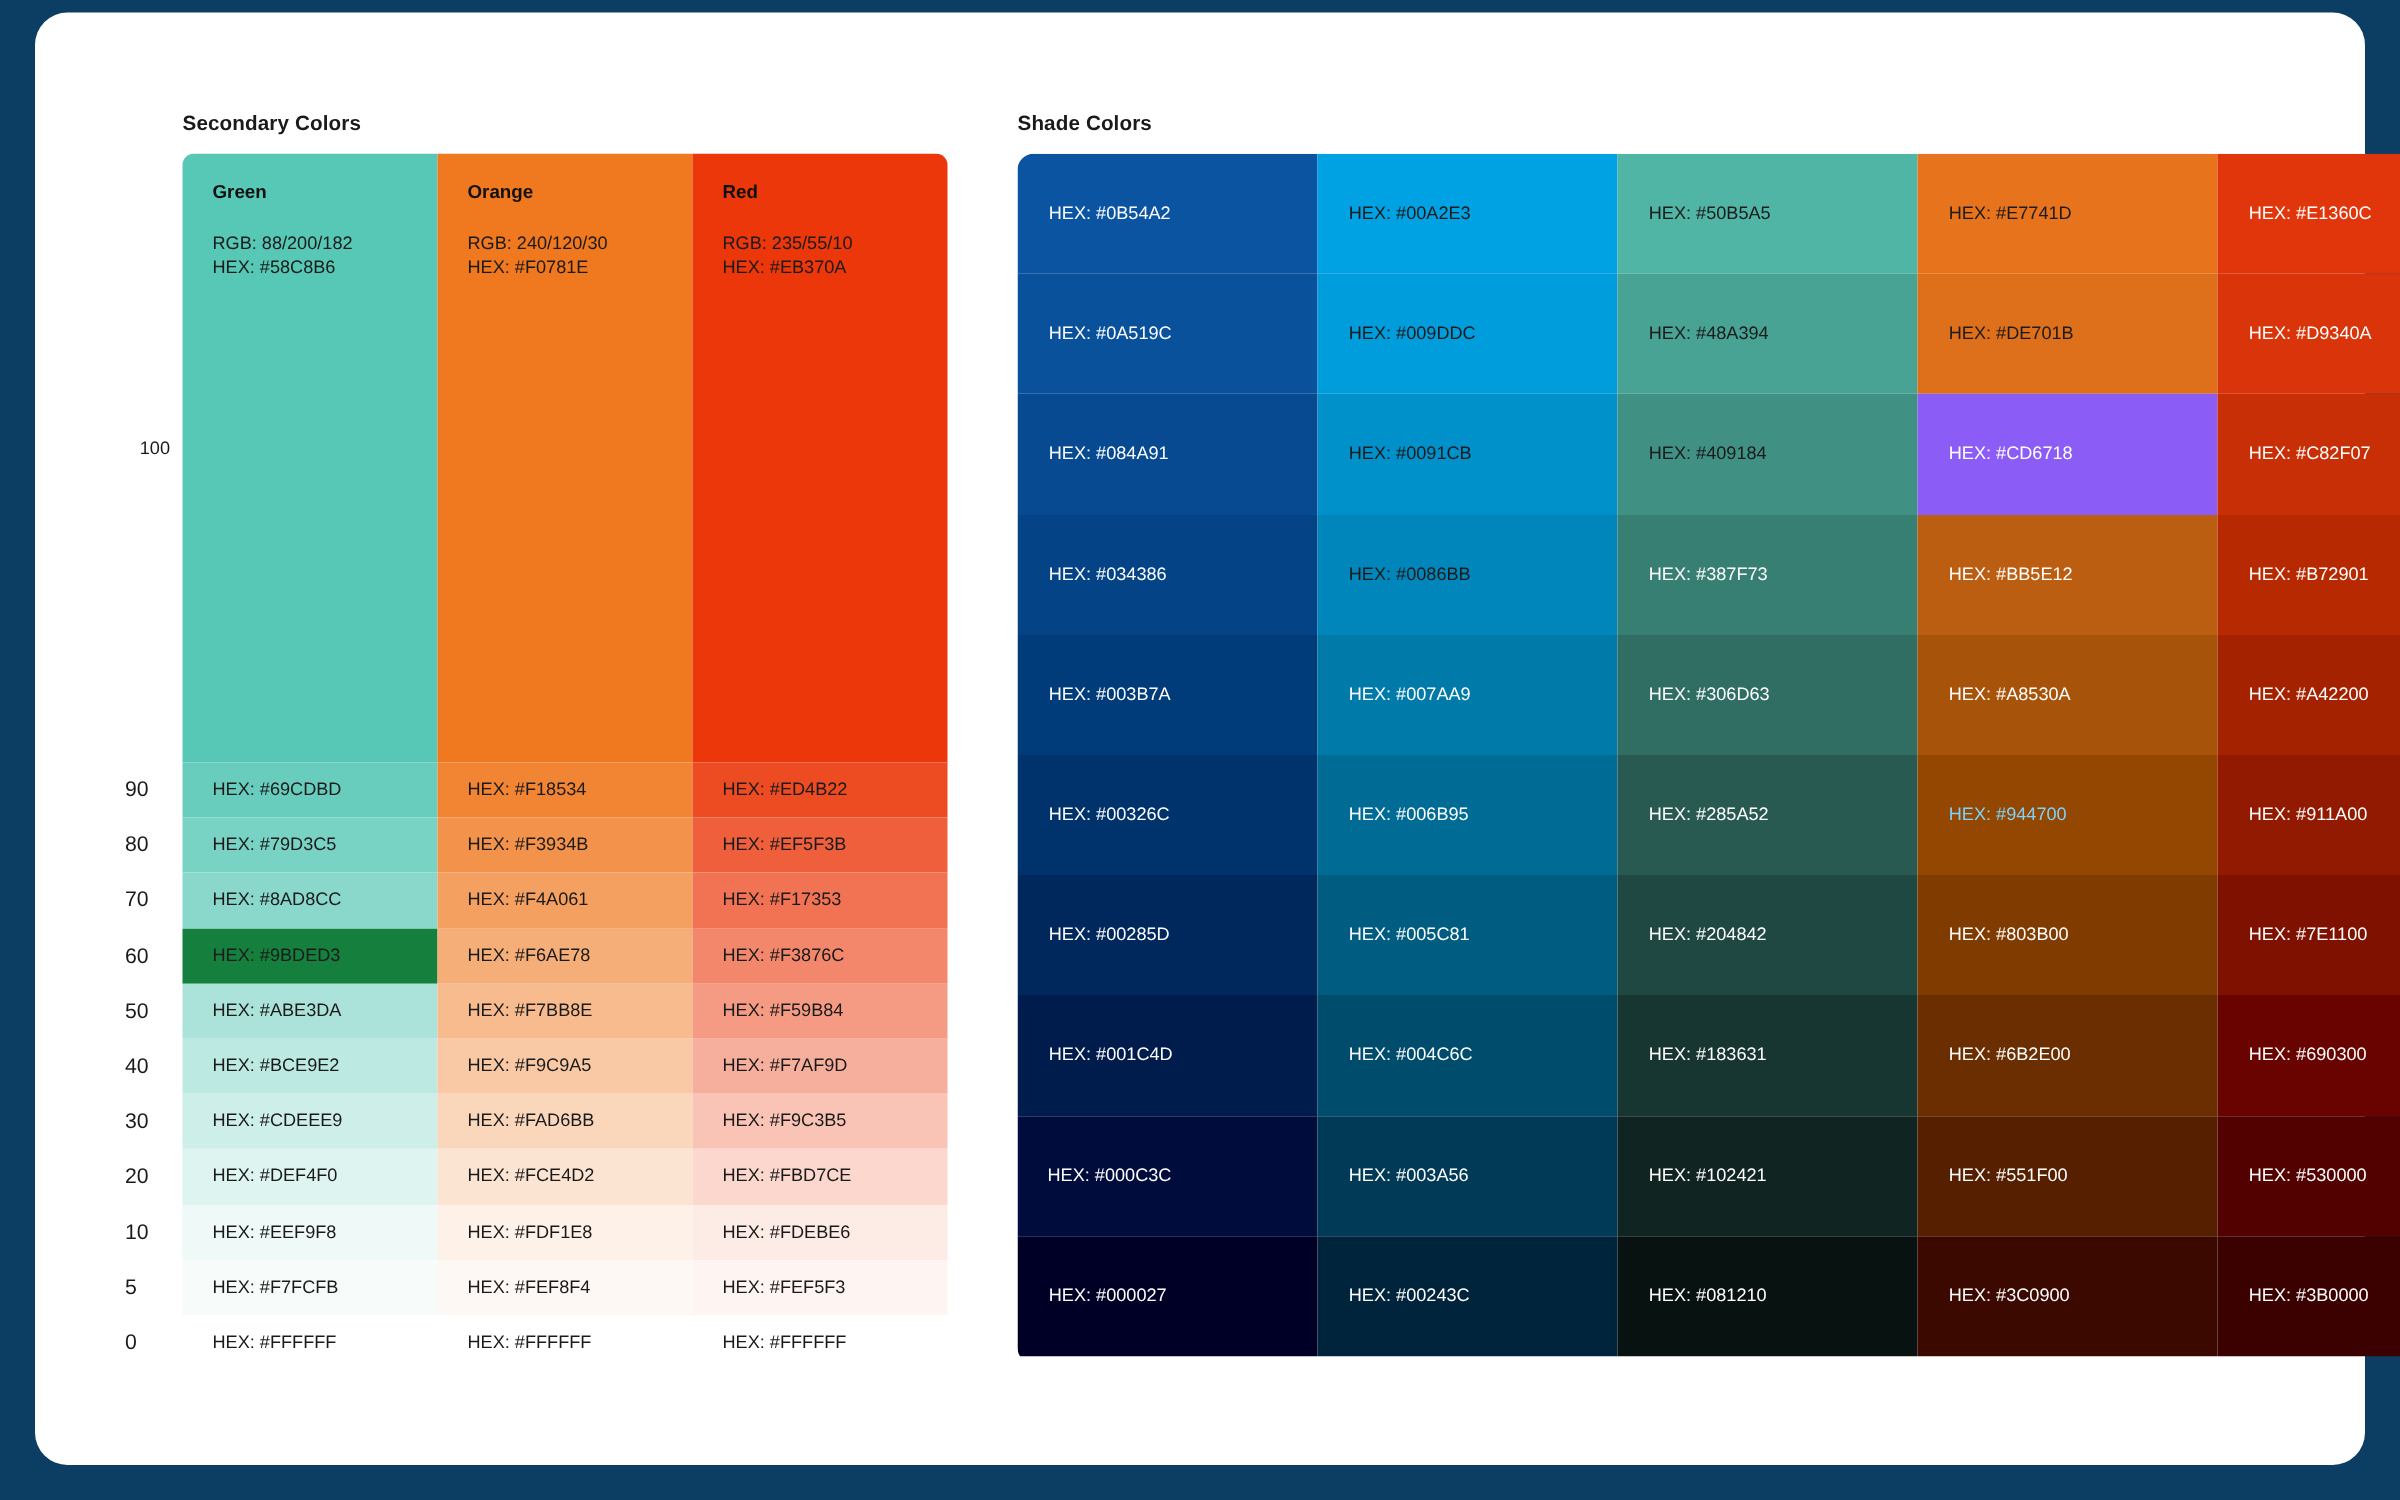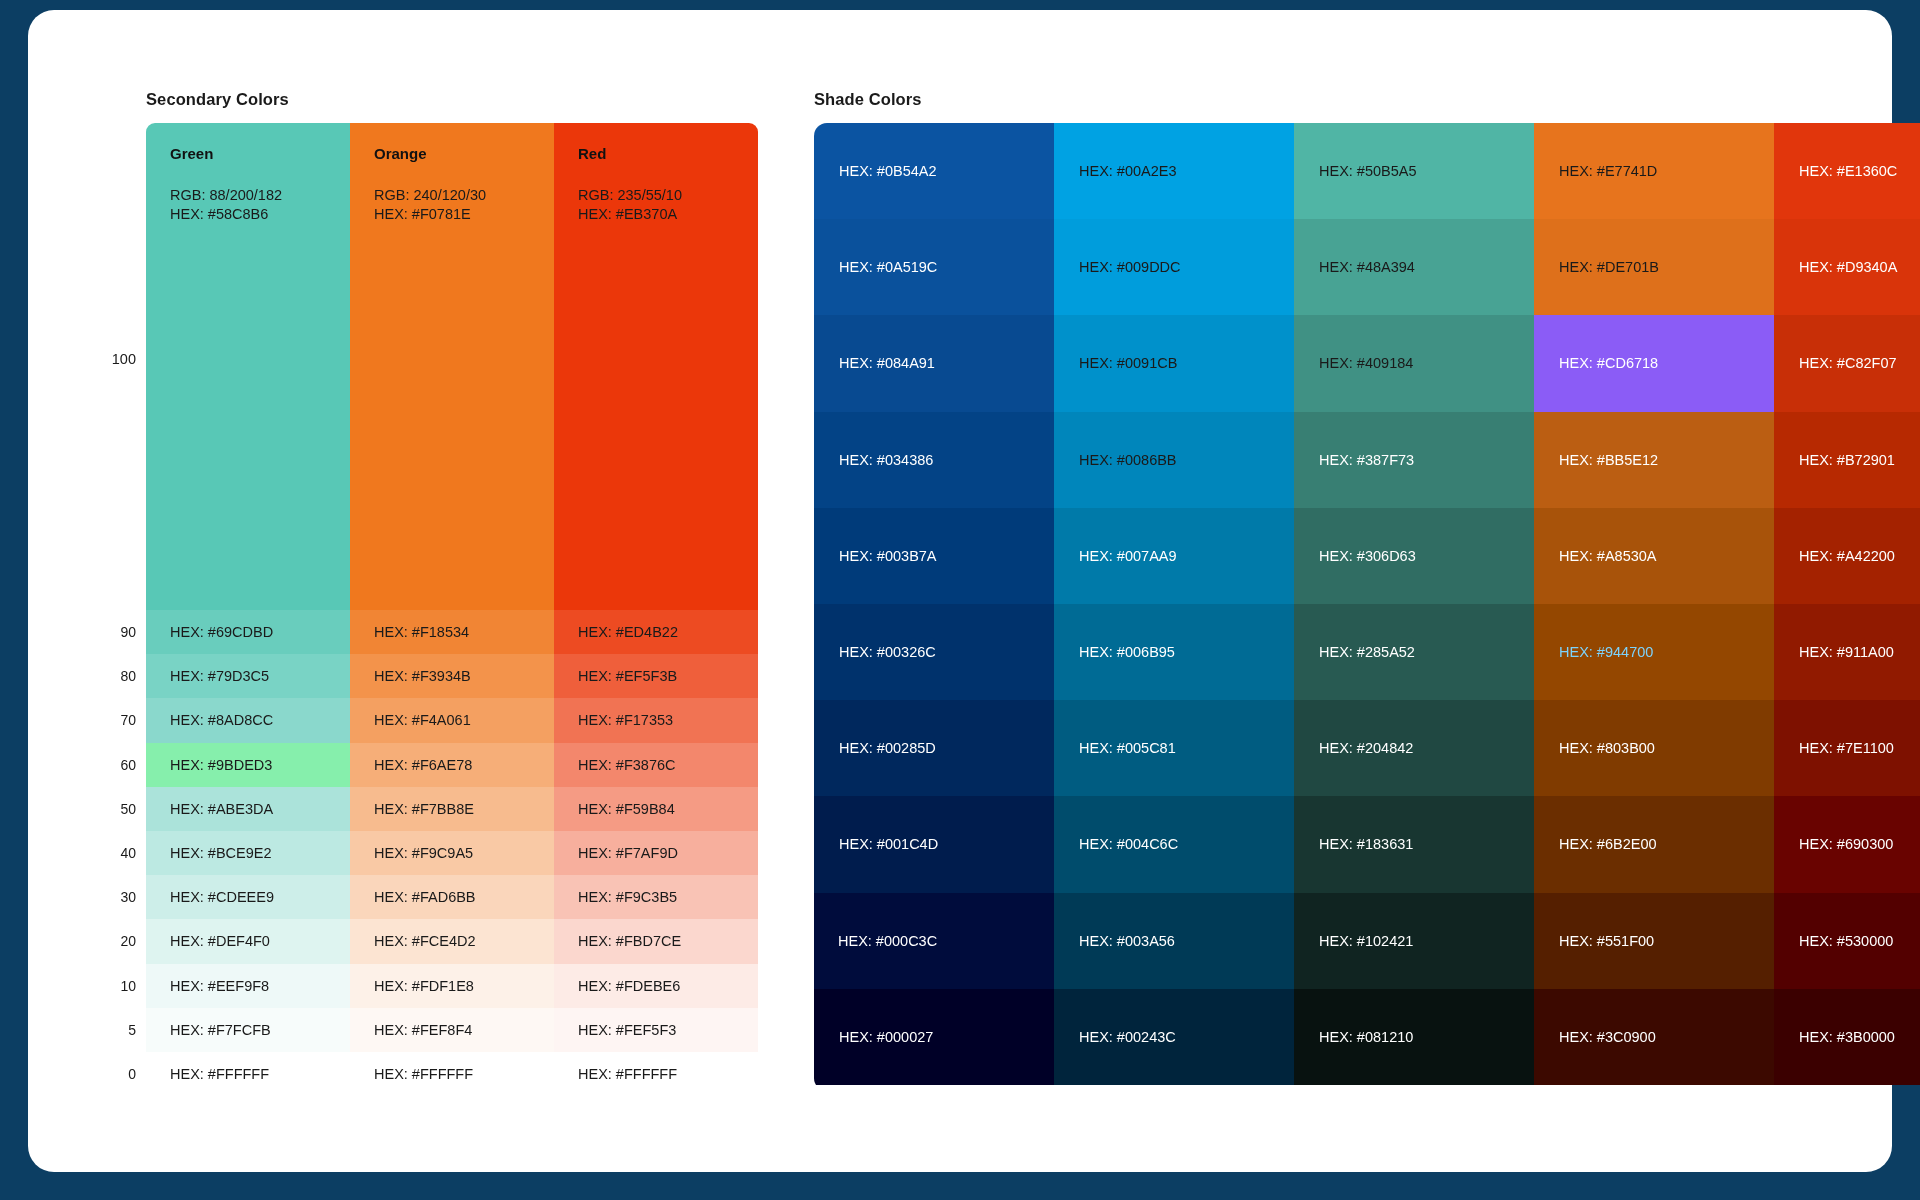--- a/index.html
+++ b/index.html
@@ -96,22 +96,22 @@
     align-items: center;
     padding-left: 24px;
     font-size: 14.5px;
     color: #1a1a1a;
     white-space: nowrap;
   }
   .sec-rowlabel {
     position: absolute;
     left: -46px;
     width: 36px;
-    text-align: right;
-    font-size: 14px;
+    text-align: left;
+    font-size: 17px;
     color: #1a1a1a;
     line-height: 44.2px;
   }
 
   
   #shade-panel {
     position: absolute;
     left: 786px;
     top: 113px;
     width: 1200px;
@@ -176,21 +176,21 @@
             <div class="sec-cell" style="background: rgb(239, 95, 59);">HEX: #EF5F3B</div>
           </div>
           <div class="sec-row" style="position: relative;">
             <div class="sec-rowlabel">70</div>
             <div class="sec-cell" style="background: rgb(138, 216, 204);">HEX: #8AD8CC</div>
             <div class="sec-cell" style="background: rgb(244, 160, 97);">HEX: #F4A061</div>
             <div class="sec-cell" style="background: rgb(241, 115, 83);">HEX: #F17353</div>
           </div>
           <div class="sec-row" style="position: relative;">
             <div class="sec-rowlabel">60</div>
-            <div class="sec-cell" style="background: #86efac;">HEX: #9BDED3</div>
+            <div class="sec-cell" style="background: #15803d;">HEX: #9BDED3</div>
             <div class="sec-cell" style="background: rgb(246, 174, 120);">HEX: #F6AE78</div>
             <div class="sec-cell" style="background: rgb(243, 135, 108);">HEX: #F3876C</div>
           </div>
           <div class="sec-row" style="position: relative;">
             <div class="sec-rowlabel">50</div>
             <div class="sec-cell" style="background: rgb(171, 227, 218);">HEX: #ABE3DA</div>
             <div class="sec-cell" style="background: rgb(247, 187, 142);">HEX: #F7BB8E</div>
             <div class="sec-cell" style="background: rgb(245, 155, 132);">HEX: #F59B84</div>
           </div>
           <div class="sec-row" style="position: relative;">

